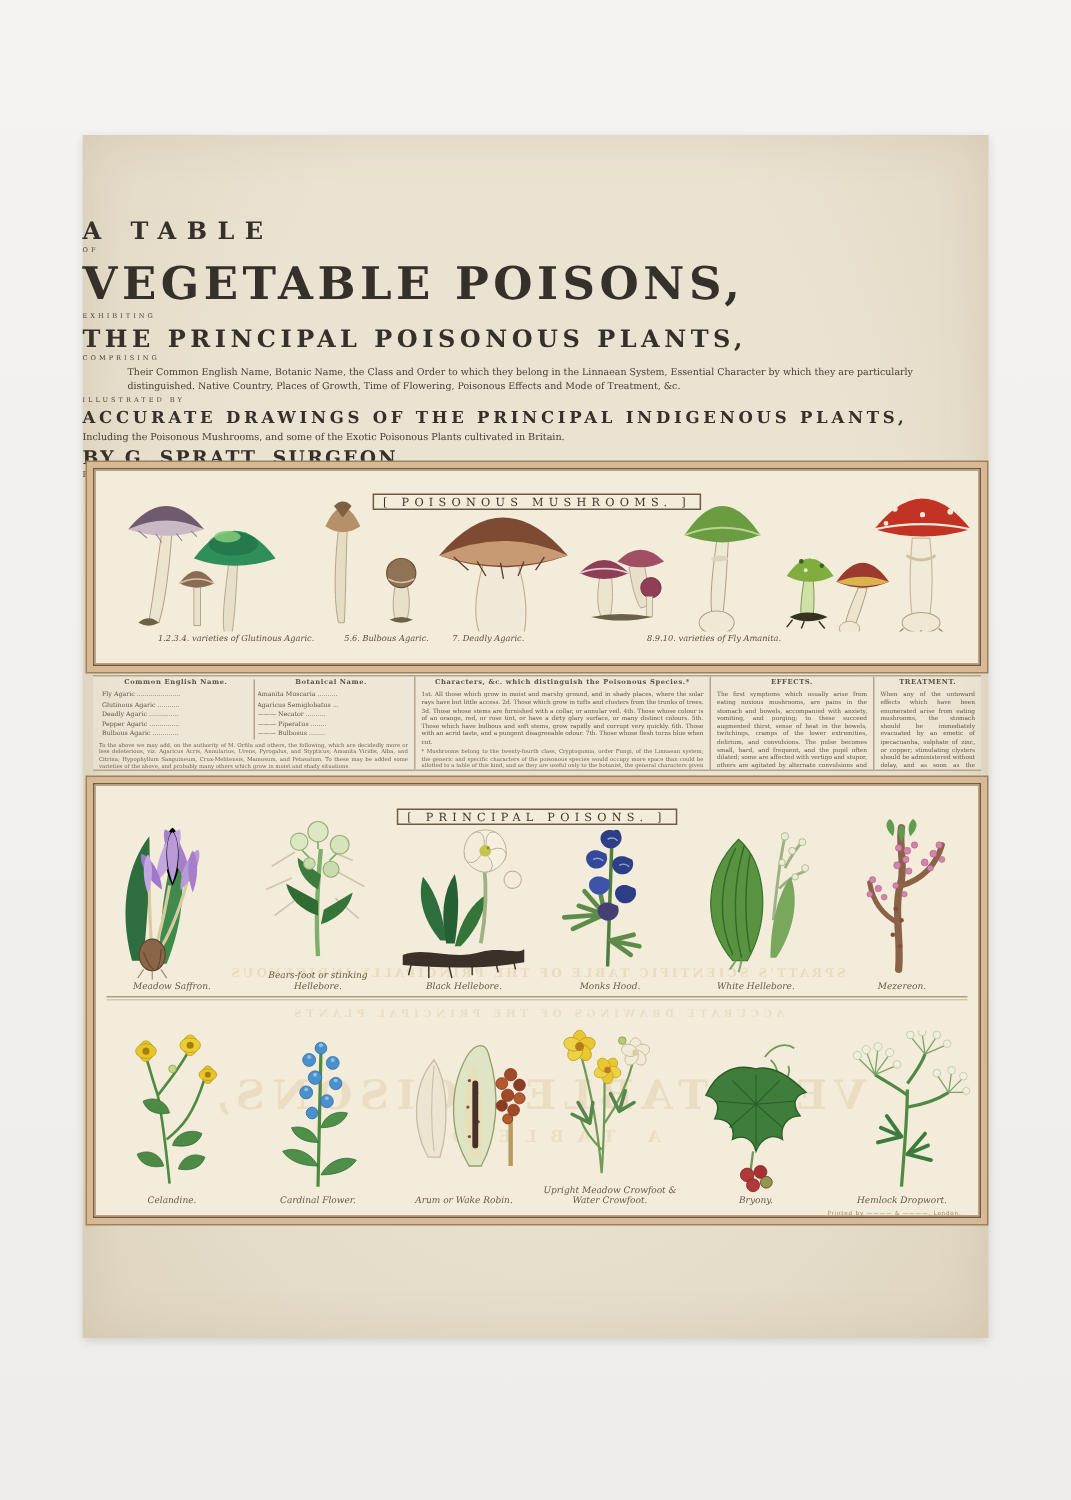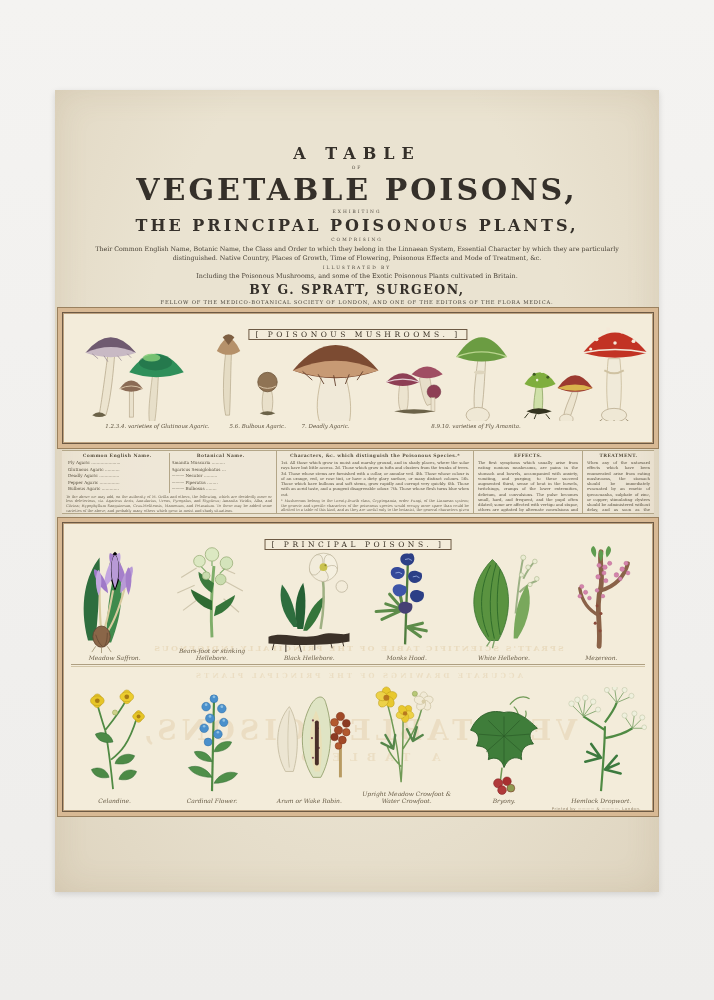--- a/index.html
+++ b/index.html
@@ -1,21 +1,21 @@
 <!DOCTYPE html>
 <html><head>
 <meta charset="utf-8">
 <style>
   html,body{margin:0;padding:0;background:#f2f1ee;}
   .stage{position:relative;width:714px;height:1000px;background:linear-gradient(#f4f3f1,#eeedeb);overflow:hidden;font-family:"DejaVu Serif",serif;}
   .print{position:absolute;left:55px;top:90px;width:604px;height:802px;
     background:radial-gradient(ellipse at 50% 38%, #eae3d1 50%, #ded4bf 100%);
     box-shadow:0 2px 6px rgba(0,0,0,.13), inset 0 0 34px rgba(140,115,70,.14);}
   
-  .masthead{position:absolute;top:54px;left:0;right:0;text-align:center;color:#35302a;}
+  .masthead{position:absolute;top:54px;left:0;right:0;color:#35302a;}
   .t-small{font-size:16px;font-weight:bold;letter-spacing:7px;}
   .t-tiny{font-size:4.4px;letter-spacing:2px;margin:2px 0;color:#4a443a;}
   .t-main{font-size:30px;font-weight:bold;letter-spacing:3px;margin:1px 0 0;}
   .t-sub{font-size:16px;font-weight:bold;letter-spacing:3px;margin:2px 0 0;}
   .t-desc{font-size:6.3px;line-height:1.5;margin:2px 30px;color:#453e33;}
   .t-acc{font-size:11px;font-weight:bold;letter-spacing:2.5px;margin:2px 0 0;}
   .t-inc{font-size:6.4px;margin:2px 0;color:#453e33;}
   .t-auth{font-size:12.5px;font-weight:bold;letter-spacing:1.5px;margin:2px 0 0;}
   .t-cred{font-size:5.2px;letter-spacing:.8px;margin:2px 0;color:#4a443a;}
   
@@ -68,20 +68,21 @@
 
     <header class="masthead">
       <div class="t-small">A TABLE</div>
       <div class="t-tiny">OF</div>
       <div class="t-main">VEGETABLE POISONS,</div>
       <div class="t-tiny">EXHIBITING</div>
       <div class="t-sub">THE PRINCIPAL POISONOUS PLANTS,</div>
       <div class="t-tiny">COMPRISING</div>
       <div class="t-desc">Their Common English Name, Botanic Name, the Class and Order to which they belong in the Linnaean System, Essential Character by which they are particularly distinguished.  Native Country, Places of Growth, Time of Flowering, Poisonous Effects and Mode of Treatment, &amp;c.</div>
       <div class="t-tiny">ILLUSTRATED BY</div>
+      <div class="t-acc">ACCURATE DRAWINGS OF THE PRINCIPAL INDIGENOUS PLANTS,</div>
       <div class="t-inc">Including the Poisonous Mushrooms, and some of the Exotic Poisonous Plants cultivated in Britain.</div>
       <div class="t-auth">BY G. SPRATT, SURGEON,</div>
       <div class="t-cred">FELLOW OF THE MEDICO-BOTANICAL SOCIETY OF LONDON, AND ONE OF THE EDITORS OF THE FLORA MEDICA.</div>
     </header>
 
     <section class="panel m-panel">
       <span class="tab">POISONOUS MUSHROOMS.</span>
       <svg class="m-art" viewBox="0 0 600 106" preserveAspectRatio="xMidYMax meet">
 
         <g transform="translate(20,2)">

